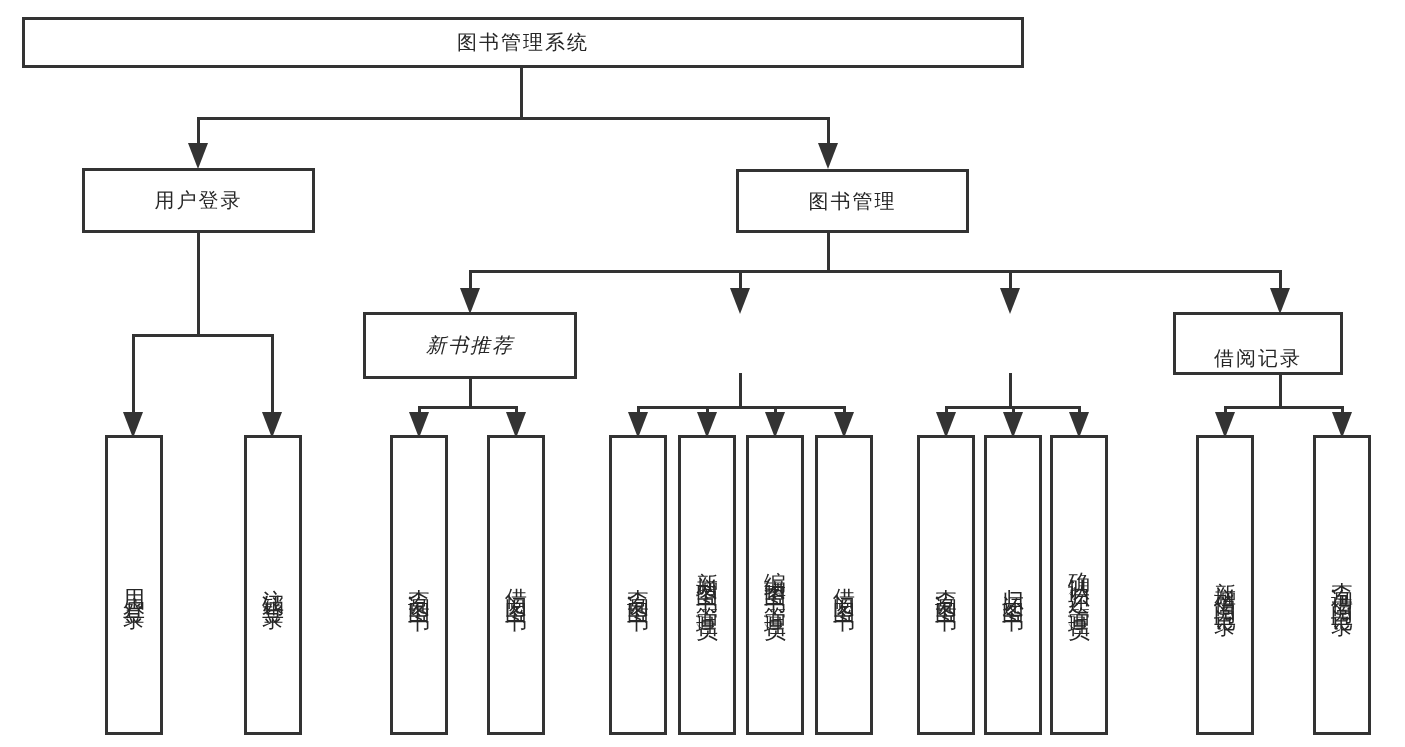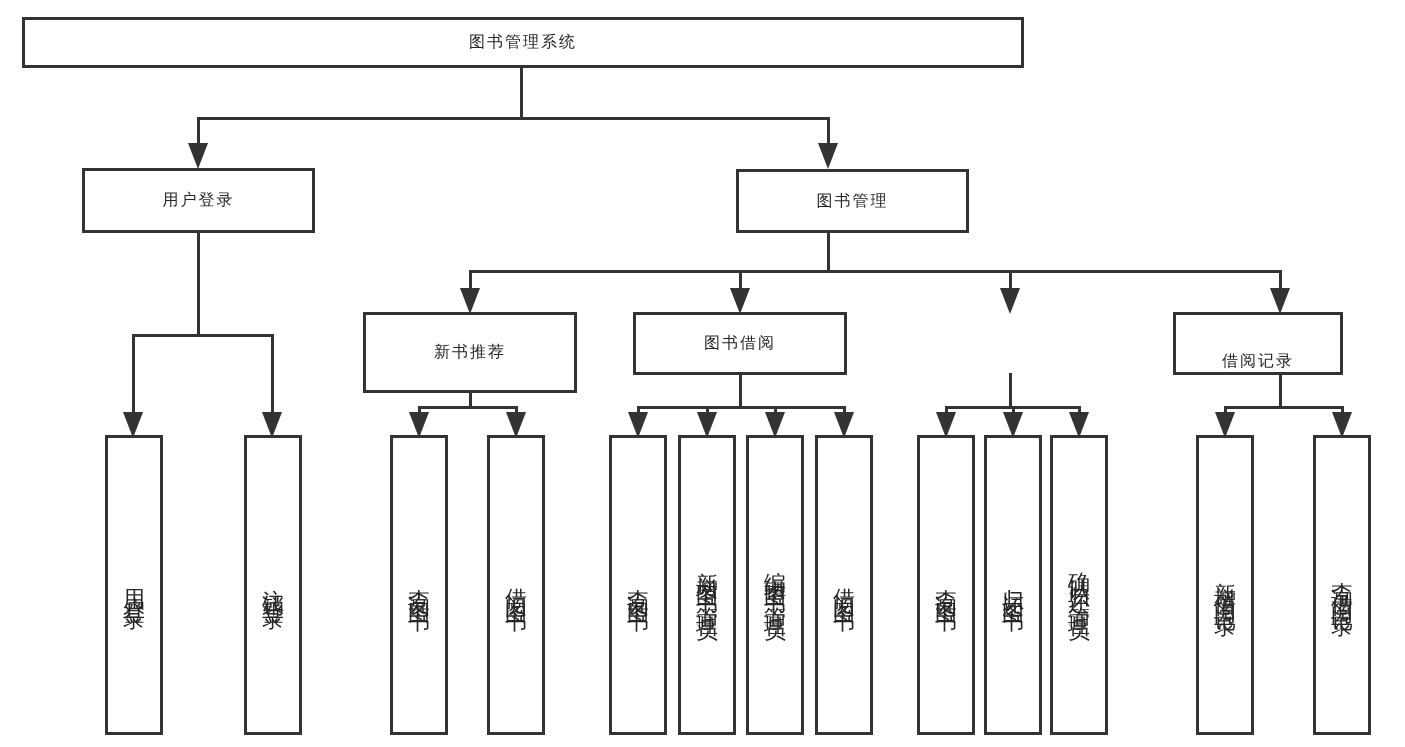--- a/index.html
+++ b/index.html
@@ -17,21 +17,21 @@
   .node {
     position: absolute;
     border: 3px solid var(--line, #333);
     background: #ffffff;
     display: flex;
     align-items: center;
     justify-content: center;
     color: var(--text, #222);
   }
   .node.h span {
-    font-size: 16px;
+    font-size: 20px;
     letter-spacing: 2px;
     white-space: nowrap;
   }
   .node.v span {
     writing-mode: vertical-rl;
     text-orientation: mixed;
     font-size: 22px;
     letter-spacing: 7px;
     line-height: 1;
     white-space: nowrap;
@@ -124,25 +124,22 @@
     <span>图书管理系统</span>
   </div>
 
   <div class="node h" style="left: 82px; top: 168px; width: 233px; height: 65px;">
     <span>用户登录</span>
   </div>
   <div class="node h" style="left: 736px; top: 169px; width: 233px; height: 64px;">
     <span>图书管理</span>
   </div>
 
-  <div class="node h" style="left: 363px; top: 312px; width: 214px; height: 81px;">
+  <div class="node h" style="left: 363px; top: 312px; width: 214px; height: 67px; font-style: italic;">
     <span>新书推荐</span>
-  </div>
-  <div class="node h" style="left: 633px; top: 312px; width: 214px; height: 63px;">
-    <span>图书借阅</span>
   </div>
   <div class="node h" style="left: 1173px; top: 312px; width: 170px; height: 63px; align-items: flex-end;">
     <span>借阅记录</span>
   </div>
 
   <div class="node v" style="left: 105px; top: 435px; width: 58px; height: 300px;">
     <span>用户登录</span>
   </div>
   <div class="node v" style="left: 244px; top: 435px; width: 58px; height: 300px;">
     <span>注销登录</span>

